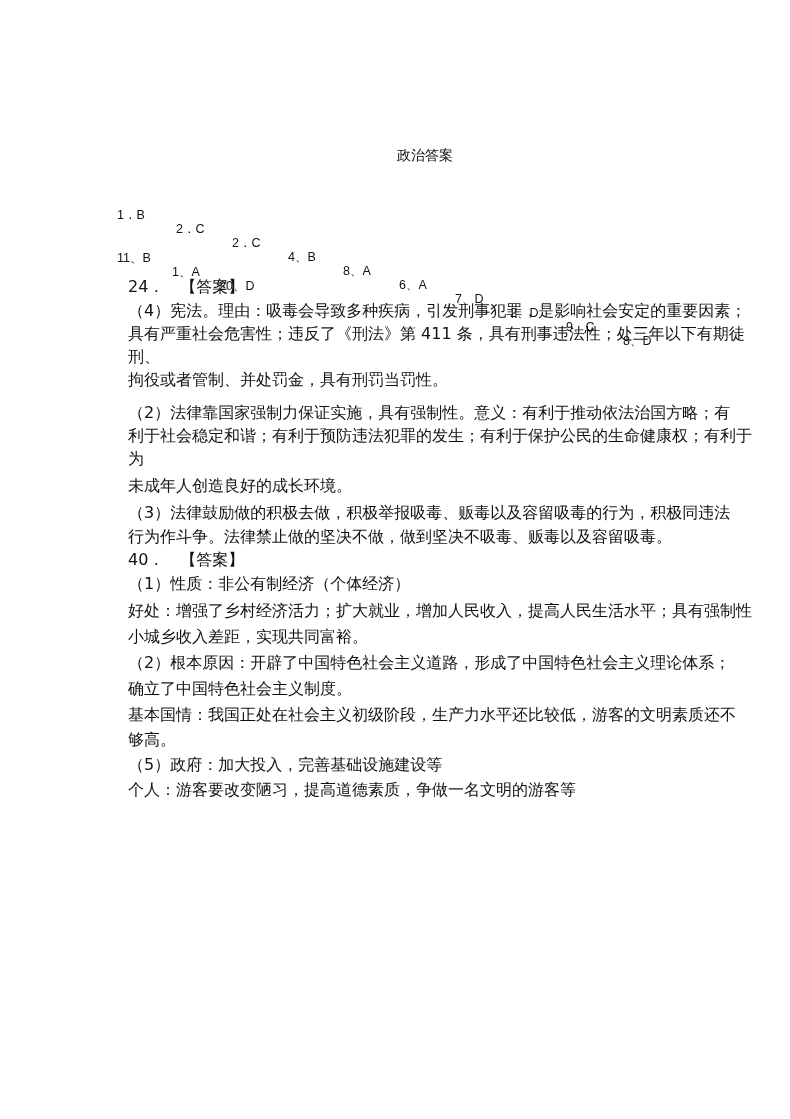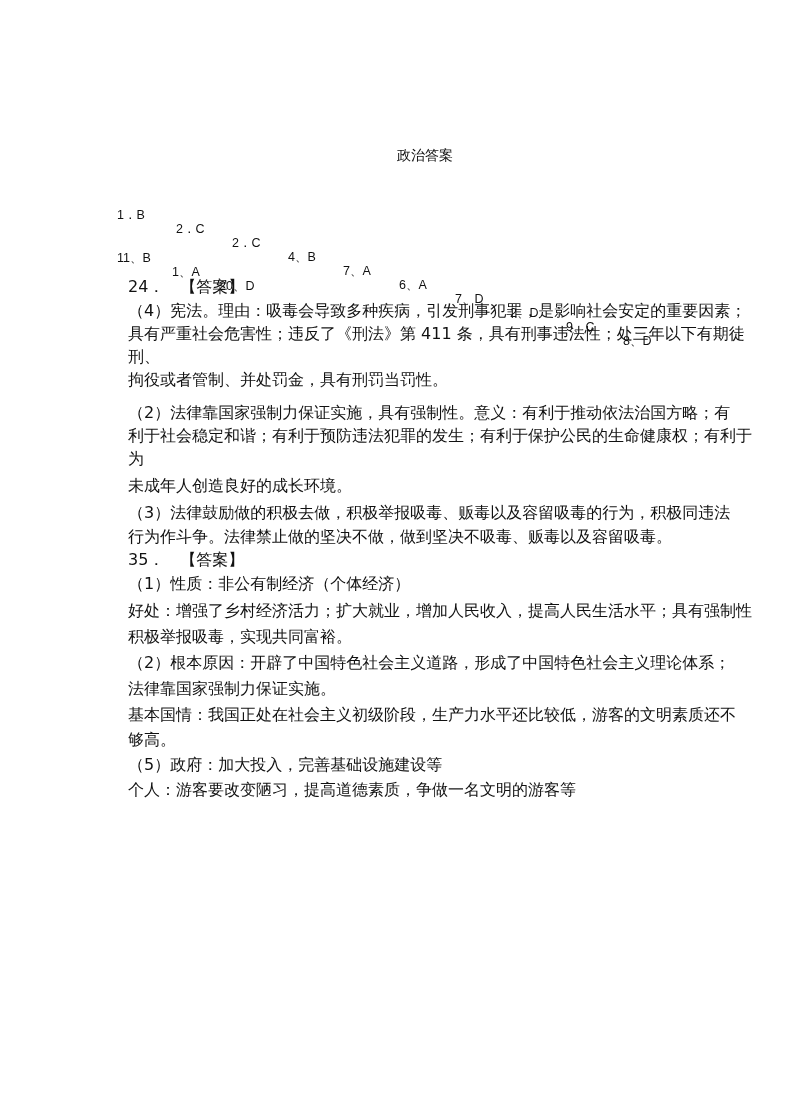--- a/index.html
+++ b/index.html
@@ -14,21 +14,21 @@
 </head>
 <body>
 
 <div class="title">政治答案</div>
 
 <div class="mc" style="top:193px;">
   <span style="position:absolute;left:0">1．B</span>
   <span style="position:absolute;left:59px">2．C</span>
   <span style="position:absolute;left:115px">2．C</span>
   <span style="position:absolute;left:171px">4、B</span>
-  <span style="position:absolute;left:226px">7、A</span>
+  <span style="position:absolute;left:226px">8、A</span>
   <span style="position:absolute;left:282px">6、A</span>
   <span style="position:absolute;left:338px">7、D</span>
   <span style="position:absolute;left:393px">2、D</span>
   <span style="position:absolute;left:449px">9、C</span>
   <span style="position:absolute;left:506px">8、D</span>
 </div>
 
 <div class="mc" style="top:236px;">
   <span style="position:absolute;left:0">11、B</span>
   <span style="position:absolute;left:55px">1、A</span>
@@ -39,22 +39,22 @@
 <div class="line" style="top:300px">（4）宪法。理由：吸毒会导致多种疾病，引发刑事犯罪，是影响社会安定的重要因素；</div>
 <div class="line" style="top:323px">具有严重社会危害性；违反了《刑法》第 411 条，具有刑事违法性；处三年以下有期徒</div>
 <div class="line" style="top:346px">刑、</div>
 <div class="line" style="top:369px">拘役或者管制、并处罚金，具有刑罚当罚性。</div>
 <div class="line" style="top:402px">（2）法律靠国家强制力保证实施，具有强制性。意义：有利于推动依法治国方略；有</div>
 <div class="line" style="top:425px">利于社会稳定和谐；有利于预防违法犯罪的发生；有利于保护公民的生命健康权；有利于</div>
 <div class="line" style="top:448px">为</div>
 <div class="line" style="top:475px">未成年人创造良好的成长环境。</div>
 <div class="line" style="top:502px">（3）法律鼓励做的积极去做，积极举报吸毒、贩毒以及容留吸毒的行为，积极同违法</div>
 <div class="line" style="top:526px">行为作斗争。法律禁止做的坚决不做，做到坚决不吸毒、贩毒以及容留吸毒。</div>
-<div class="line" style="top:549px">35．　【答案】</div>
+<div class="line" style="top:549px">40．　【答案】</div>
 <div class="line" style="top:573px">（1）性质：非公有制经济（个体经济）</div>
 <div class="line" style="top:600px">好处：增强了乡村经济活力；扩大就业，增加人民收入，提高人民生活水平；具有强制性</div>
-<div class="line" style="top:626px">积极举报吸毒，实现共同富裕。</div>
+<div class="line" style="top:626px">小城乡收入差距，实现共同富裕。</div>
 <div class="line" style="top:652px">（2）根本原因：开辟了中国特色社会主义道路，形成了中国特色社会主义理论体系；</div>
-<div class="line" style="top:678px">法律靠国家强制力保证实施。</div>
+<div class="line" style="top:678px">确立了中国特色社会主义制度。</div>
 <div class="line" style="top:704px">基本国情：我国正处在社会主义初级阶段，生产力水平还比较低，游客的文明素质还不</div>
 <div class="line" style="top:729px">够高。</div>
 <div class="line" style="top:754px">（5）政府：加大投入，完善基础设施建设等</div>
 <div class="line" style="top:779px">个人：游客要改变陋习，提高道德素质，争做一名文明的游客等</div>
 
 </body></html>

